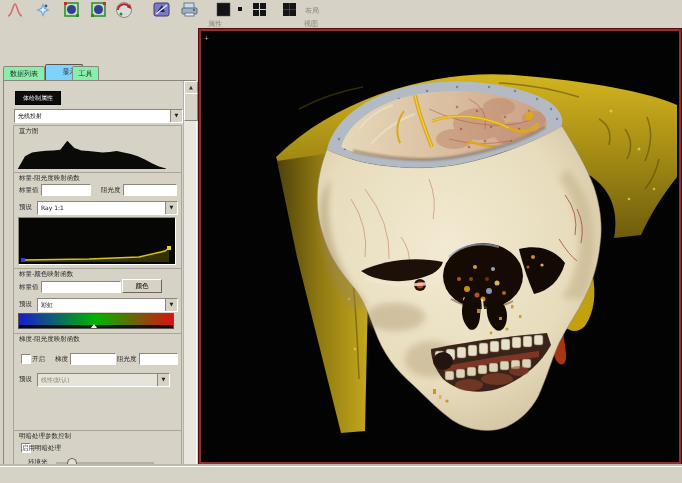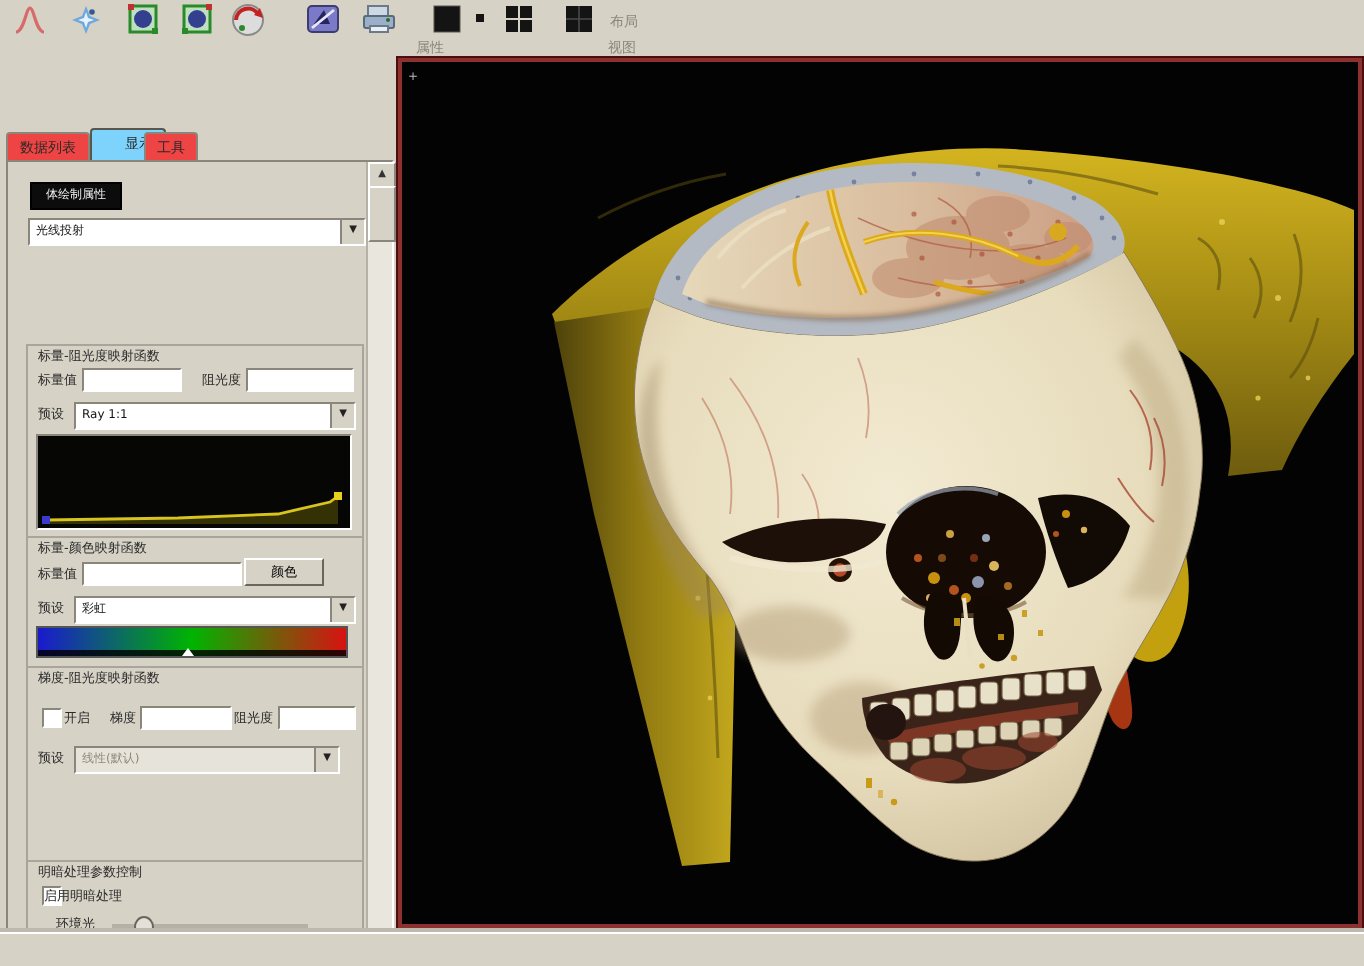--- a/index.html
+++ b/index.html
@@ -10,21 +10,21 @@
   
   .toolbar{left:0;top:0;width:638px;height:19px;}
   .tbicon{position:absolute;top:1px;width:18px;height:17px;display:flex;
           align-items:center;justify-content:center;}
   .tbicon svg{display:block;}
   .tb-label{position:absolute;font-size:7px;color:#8d8779;}
   .caption{position:absolute;font-size:7px;color:#8d8779;}
   
   .panel{left:2px;top:30px;width:195px;height:435px;}
   .tab{position:absolute;top:36px;height:15px;font-size:7px;line-height:15px;
-       text-align:center;background:#ef4444;border:1px solid #8a867c;
+       text-align:center;background:#86efac;border:1px solid #8a867c;
        border-bottom:none;border-radius:2px 2px 0 0;color:#2a2a2a;}
   .tab.active{top:34px;height:17px;background:#7dd3fc;border-color:#5a564c;padding-left:11px;}
   .scrollframe{position:absolute;left:1px;top:50px;width:192px;height:413px;
        border:1px solid;border-color:#8a867c #fff #fff #8a867c;background:#d6d2c6;}
   .scrollbar{position:absolute;right:0;top:0;width:12px;height:411px;
        background:#e9e6de;border-left:1px solid #b5b1a6;}
   .sb-btn{position:absolute;left:0;width:12px;height:11px;background:#d6d2c6;
        border:1px solid;border-color:#fff #8a867c #8a867c #fff;
        font-size:5px;line-height:10px;text-align:center;color:#333;}
   .sb-thumb{position:absolute;left:0;top:12px;width:12px;height:26px;background:#d6d2c6;
@@ -165,20 +165,26 @@
   <div class="scrollframe">
     <div class="content">
 
       <div class="blackbtn" style="left:11px;top:10px;width:44px;height:12px">体绘制属性</div>
 
       <div class="combo" style="left:10px;top:28px;width:164px">
         <span>光线投射</span>
         <span class="arrow">▼</span>
       </div>
 
+      <div class="group" style="top:44px;height:46px">
+        <span class="gtitle">直方图</span>
+        <svg style="position:absolute;left:4px;top:11px" width="148" height="32">
+          <polygon id="histPoly" fill="#0a0a08" points="0,32 0.0,31.4 7.0,19.2 14.1,15.4 21.1,14.4 28.2,13.8 35.2,13.4 42.3,12.8 49.3,3.8 56.4,10.9 63.4,13.4 70.5,14.1 77.5,14.7 84.6,15.4 91.6,15.0 98.7,14.1 105.7,15.4 112.8,17.0 119.8,19.2 126.9,22.4 133.9,26.2 141.0,29.4 148.0,31.4 148,32"></polygon>
+        </svg>
+      </div>
 
       <div class="group" style="top:91px;height:95px">
         <span class="gtitle">标量-阻光度映射函数</span>
         <span class="lbl" style="left:5px;top:13px">标量值</span>
         <input class="inp" style="left: 27px; top: 11px; width: 44px;" value="">
         <span class="lbl" style="left:87px;top:13px">阻光度</span>
         <input class="inp" style="left: 109px; top: 11px; width: 48px;" value="">
         <span class="lbl" style="left:5px;top:30px">预设</span>
         <div class="combo" style="left:23px;top:28px;width:136px">
           <span>Ray 1:1</span>

